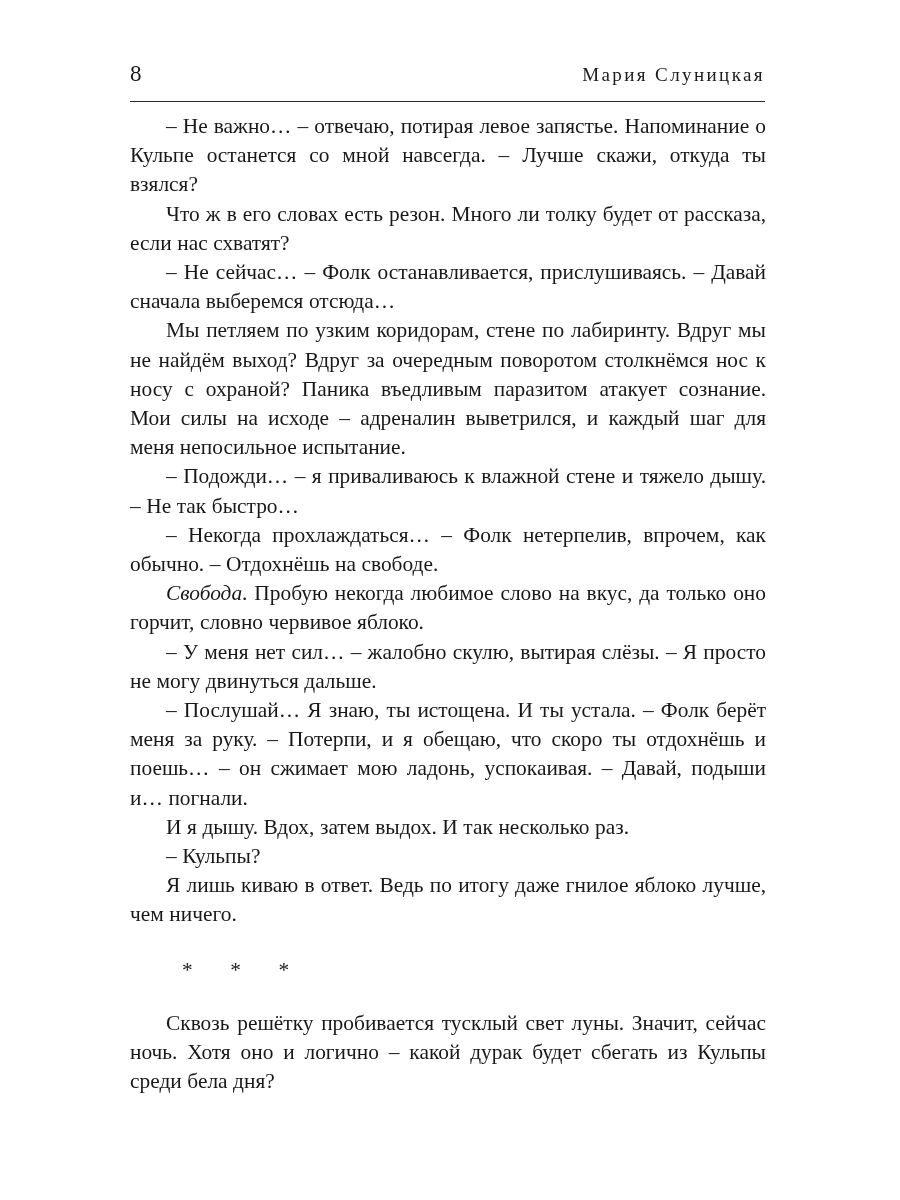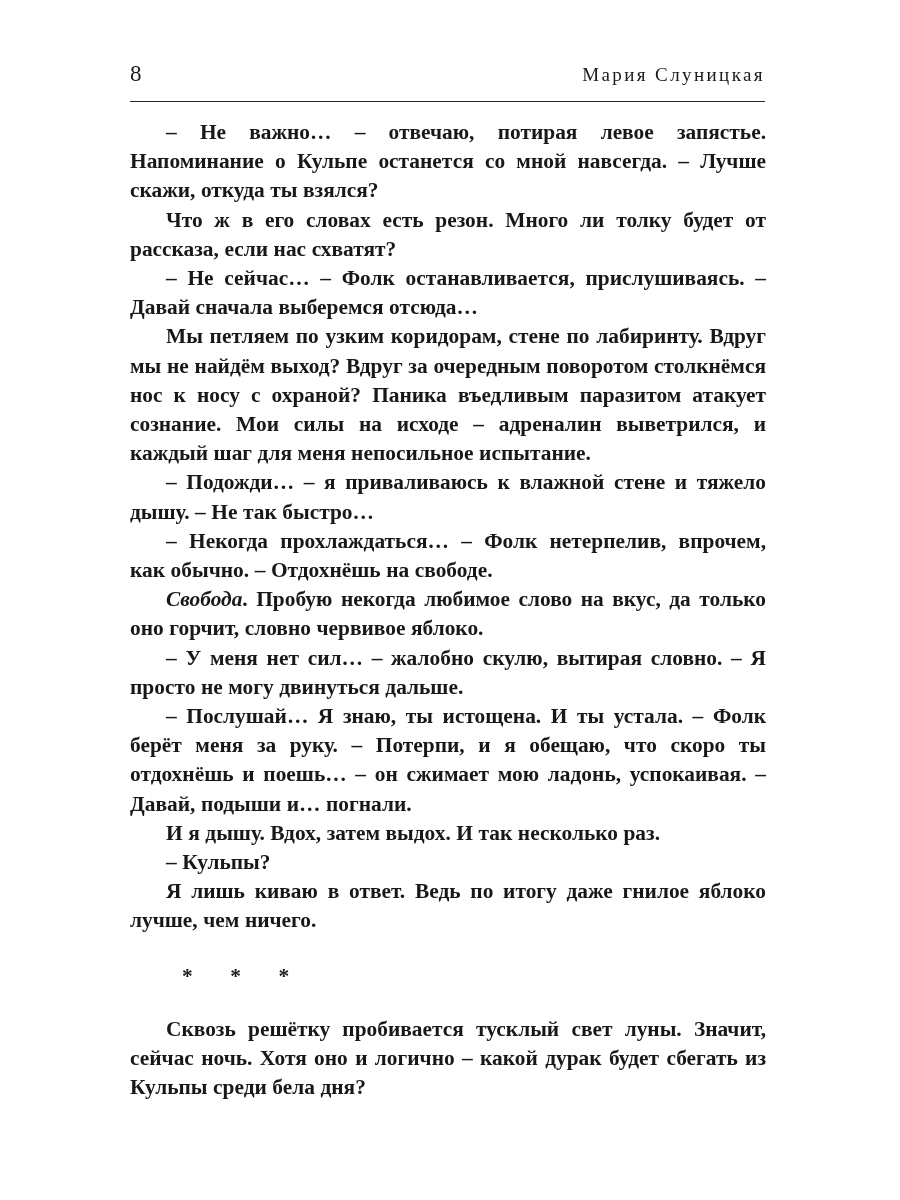--- a/index.html
+++ b/index.html
@@ -53,23 +53,22 @@
     right: 135px;
     top: 101px;
     height: 0;
     border-top: 1.6px solid #2a2a2a;
   }
 
   
   .textblock {
     position: absolute;
     left: 130px;
-    top: 118px;
+    top: 112px;
     width: 636px;
-    font-weight: bold;
   }
 
   .textblock p {
     margin: 0;
     font-size: 21.4px;
     line-height: 29.2px;
     text-align: justify;
     text-justify: inter-word;
     text-indent: 36px;
     hyphens: manual;
@@ -117,21 +116,21 @@
 
     <p>– Не важно… – отвечаю, потирая левое запястье. Напоминание о Кульпе останется со мной навсегда. – Лучше скажи, откуда ты взялся?</p>
     <p>Что ж в его словах есть резон. Много ли толку будет от рассказа, если нас схватят?</p>
     <p>– Не сейчас… – Фолк останавливается, прислушиваясь. – Давай сначала выберемся отсюда…</p>
     <p>Мы петляем по узким коридорам, стене по лабиринту. Вдруг мы не найдём выход? Вдруг за очередным поворотом столкнёмся нос к носу с охраной? Паника въедливым паразитом атакует сознание. Мои силы на исходе – адреналин выветрился, и каждый шаг для меня непосильное испытание.</p>
     <p>– Подожди… – я приваливаюсь к влажной стене и тяжело дышу. – Не так быстро…</p>
     <p>– Некогда прохлаждаться… – Фолк нетерпелив, впрочем, как обычно. – Отдохнёшь на свободе.</p>
 
     <p><em class="lead">Свобода</em><span>. Пробую некогда любимое слово на вкус, да только оно горчит, словно червивое яблоко.</span></p>
 
-    <p>– У меня нет сил… – жалобно скулю, вытирая словно. – Я просто не могу двинуться дальше.</p>
+    <p>– У меня нет сил… – жалобно скулю, вытирая слёзы. – Я просто не могу двинуться дальше.</p>
     <p>– Послушай… Я знаю, ты истощена. И ты устала. – Фолк берёт меня за руку. – Потерпи, и я обещаю, что скоро ты отдохнёшь и поешь… – он сжимает мою ладонь, успокаивая. – Давай, подыши и… погнали.</p>
     <p class="last-line-left">И я дышу. Вдох, затем выдох. И так несколько раз.</p>
     <p class="last-line-left">– Кульпы?</p>
     <p>Я лишь киваю в ответ. Ведь по итогу даже гнилое яблоко лучше, чем ничего.</p>
 
     <div class="gap-before-break"></div>
     <p class="scene-break">* * *</p>
     <div class="gap-after-break"></div>
 
     <p>Сквозь решётку пробивается тусклый свет луны. Значит, сейчас ночь. Хотя оно и логично – какой дурак будет сбегать из Кульпы среди бела дня?</p>

